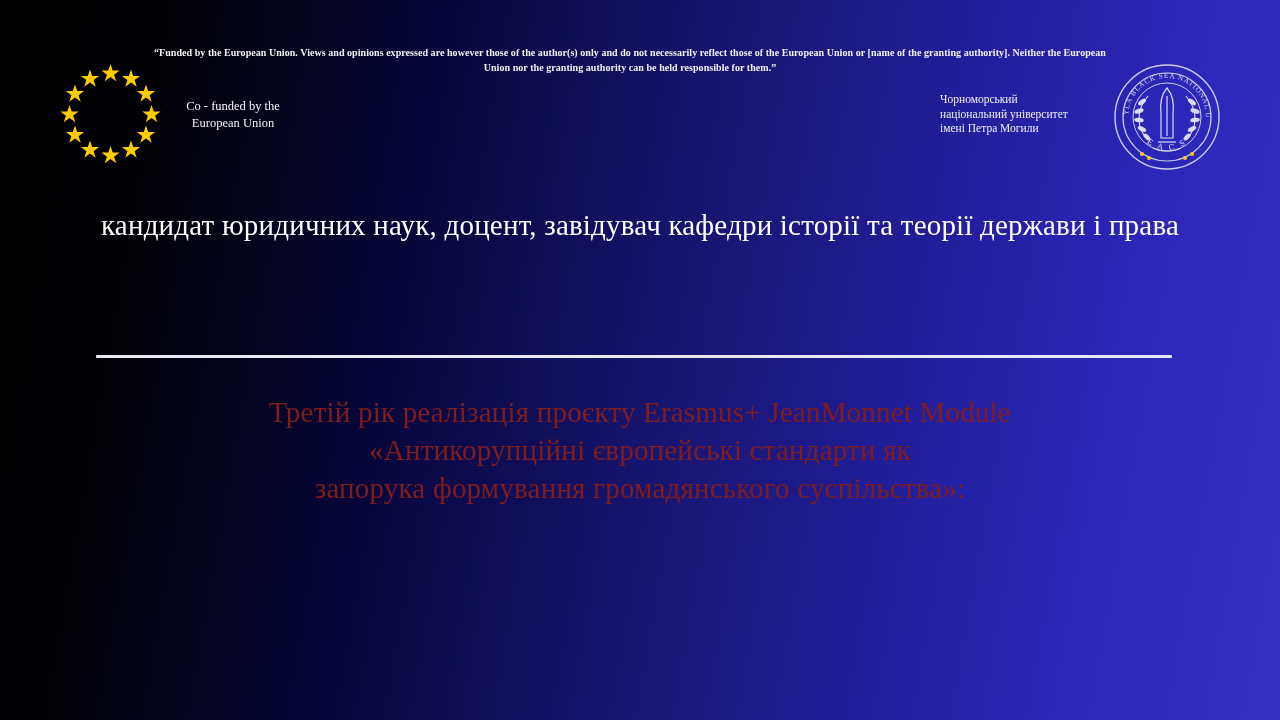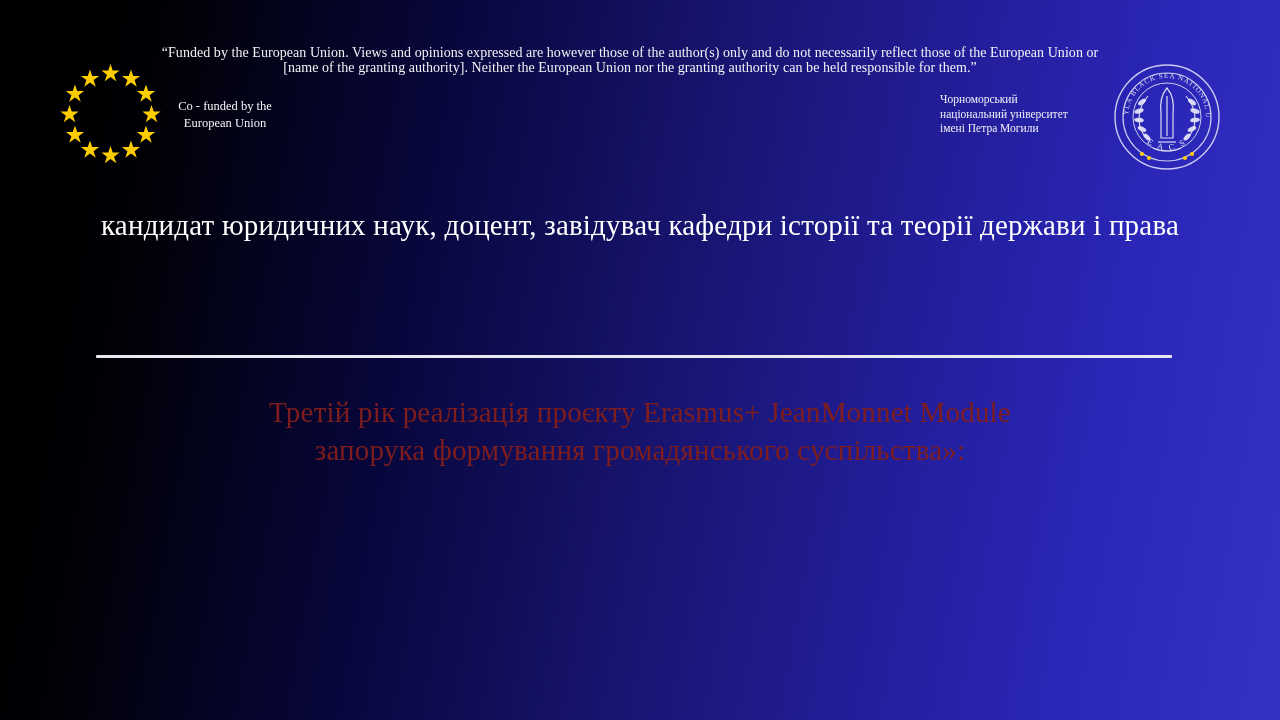--- a/index.html
+++ b/index.html
@@ -25,24 +25,25 @@
   }
 
   
   .disclaimer {
     position: absolute;
     top: 46px;
     left: 145px;
     width: 970px;
     text-align: center;
     font-family: "Liberation Serif", serif;
-    font-size: 14px;
+    font-size: 10px;
     line-height: 14.5px;
     color: #f2f2f5;
     letter-spacing: 0.05px;
+    font-weight: bold;
   }
 
   
   .eu-logo {
     position: absolute;
     top: 62px;
     left: 58px;
     width: 215px;
     height: 105px;
   }
@@ -58,21 +59,21 @@
     width: 19px;
     height: 19px;
     margin-left: -9.5px;
     margin-top: -9.5px;
     background: #FFCC00;
     clip-path: polygon(50% 0%, 61.8% 34.5%, 98% 34.5%, 68.8% 56%, 80.4% 90.5%,
                        50% 69%, 19.6% 90.5%, 31.2% 56%, 2% 34.5%, 38.2% 34.5%);
   }
   .eu-text {
     position: absolute;
-    left: 112px;
+    left: 120px;
     top: 36px;
     width: 110px;
     text-align: center;
     font-family: "Liberation Serif", serif;
     font-size: 12.5px;
     line-height: 17px;
     color: #f4f4f8;
   }
 
   
@@ -219,14 +220,15 @@
 </div>
 
 <div class="speaker">
   <span class="ln">кандидат юридичних наук, доцент, завідувач кафедри історії та теорії держави і права</span>
 </div>
 
 <div class="divider"></div>
 
 <div class="project">
   <span class="ln">Третій рік реалізація проєкту Erasmus+ JeanMonnet Module</span>
+  <span class="ln">«Антикорупційні європейські стандарти як</span>
   <span class="ln">запорука формування громадянського суспільства»:</span>
 </div>
 
 </body></html>

